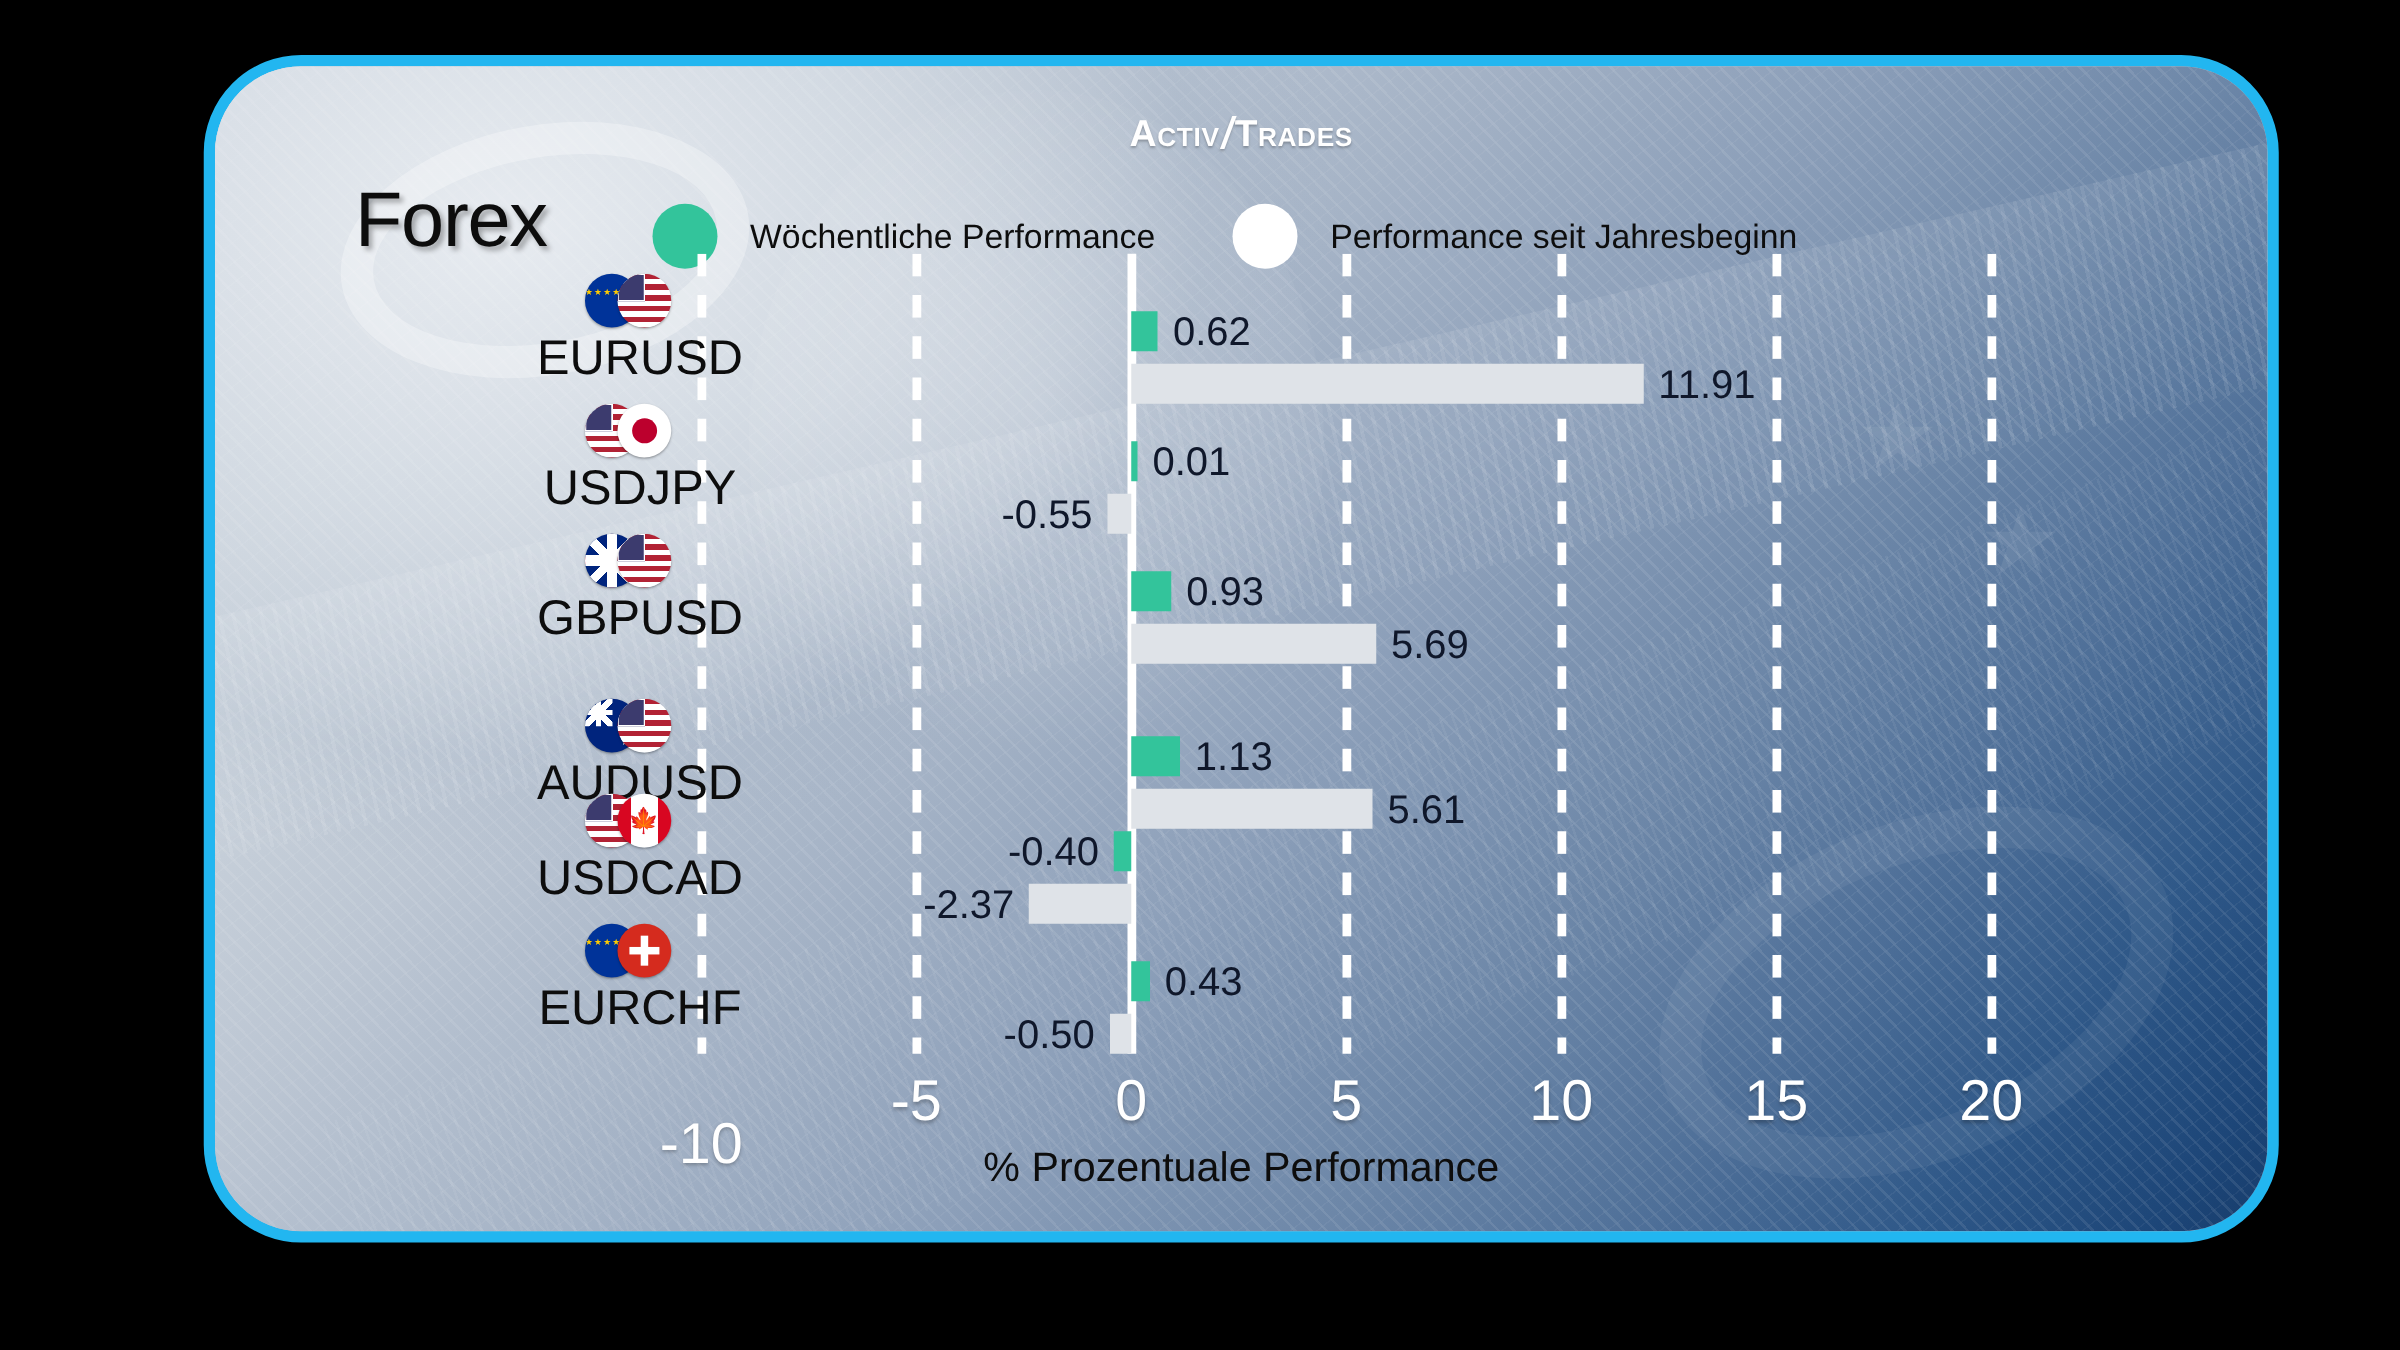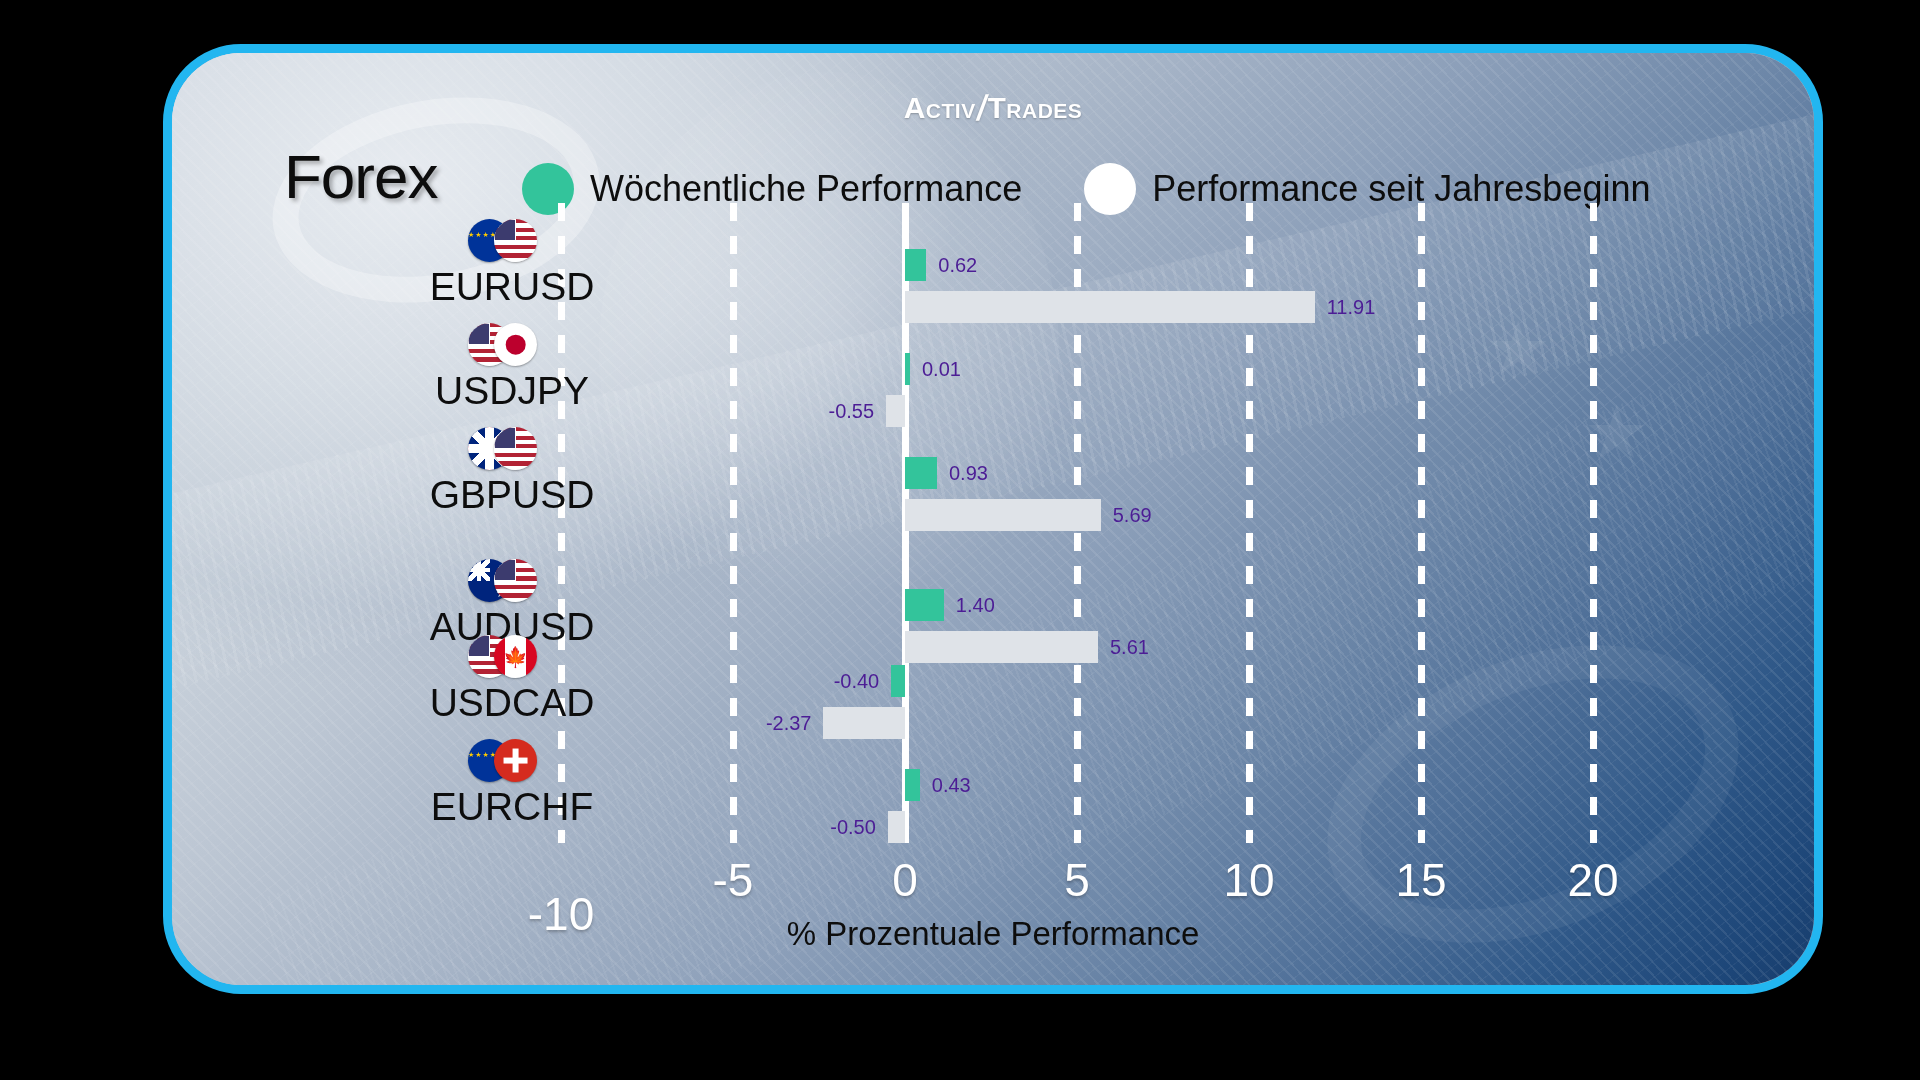--- a/index.html
+++ b/index.html
@@ -111,21 +111,21 @@
     position: absolute; left: 112px; top: 88px;
     font-size: 62px; font-weight: normal; color: #0d0d0d;
     text-shadow: 3px 3px 4px rgba(0,0,0,.30);
     letter-spacing: -1px;
   }
 
   
   .legend { position: absolute; top: 110px; left: 350px; display: flex; align-items: center; gap: 0; }
   .legend-item { display: flex; align-items: center; }
   .legend-dot { width: 52px; height: 52px; border-radius: 50%; }
-  .legend-label { font-size: 36px; color: #0d0d0d; margin-left: 16px; white-space: nowrap; text-align: right; }
+  .legend-label { font-size: 27px; color: #0d0d0d; margin-left: 26px; white-space: nowrap; text-align: right; }
   .legend-gap { width: 62px; }
 
   
   .plot { position: absolute; left: 0; top: 150px; width: 1642px; height: 640px; }
   .gridline {
     position: absolute; top: 0; width: 7px; height: 640px;
     background-image: linear-gradient(#ffffff 0 18px, rgba(255,255,255,0) 18px 33px);
     background-size: 100% 33px;
   }
   .zeroline { position: absolute; top: 0; width: 7px; height: 640px; background: #ffffff; }
@@ -204,21 +204,21 @@
   .f-ch::before {
     content:""; position:absolute; left:50%; top:50%; transform:translate(-50%,-50%);
     width:16%; height:58%; background:#fff; z-index:1;
   }
 
   
   .bar { position: absolute; height: 32px; }
   .bar.week { background: #33c49b; }
   .bar.ytd  { background: #dfe3e8; }
   .bar-val {
-    position: absolute; font-size: 20px; color: #4c1d95; white-space: nowrap;
+    position: absolute; font-size: 32px; color: #0f172a; white-space: nowrap;
     line-height: 32px;
   }
 
   
   .axis { position: absolute; left: 0; top: 800px; width: 1642px; height: 60px; }
   .tick {
     position: absolute; top: 0; transform: translateX(-50%);
     color: #ffffff; font-size: 46px; white-space: nowrap;
     text-shadow: 0 2px 3px rgba(0,0,0,.25);
   }
@@ -307,21 +307,21 @@
         </div>
         <div class="row" style="top: 356px; height: 104px; margin-top: 28px;">
           <div class="cat" style="left: 210px; top: -28px;">
             <div class="flagwrap">
               <span class="flag left f-au"></span>
               <span class="flag right f-us"></span>
             </div>
             <div>AUDUSD</div>
           </div>
           <div class="bar week" style="left: 733px; width: 38.872px; top: 2px;"></div>
-          <div class="bar-val" style="top: 2px; left: 783.872px;">1.40</div>
+          <div class="bar-val" style="top: 2px; left: 783.872px;">1.13</div>
           <div class="bar ytd" style="left: 733px; width: 192.984px; top: 44px;"></div>
           <div class="bar-val" style="top: 44px; left: 937.984px;">5.61</div>
         </div>
         <div class="row" style="top: 460px; height: 104px;">
           <div class="cat" style="left: 210px; top: -28px;">
             <div class="flagwrap">
               <span class="flag left f-us"></span>
               <span class="flag right f-ca"></span>
             </div>
             <div>USDCAD</div>

